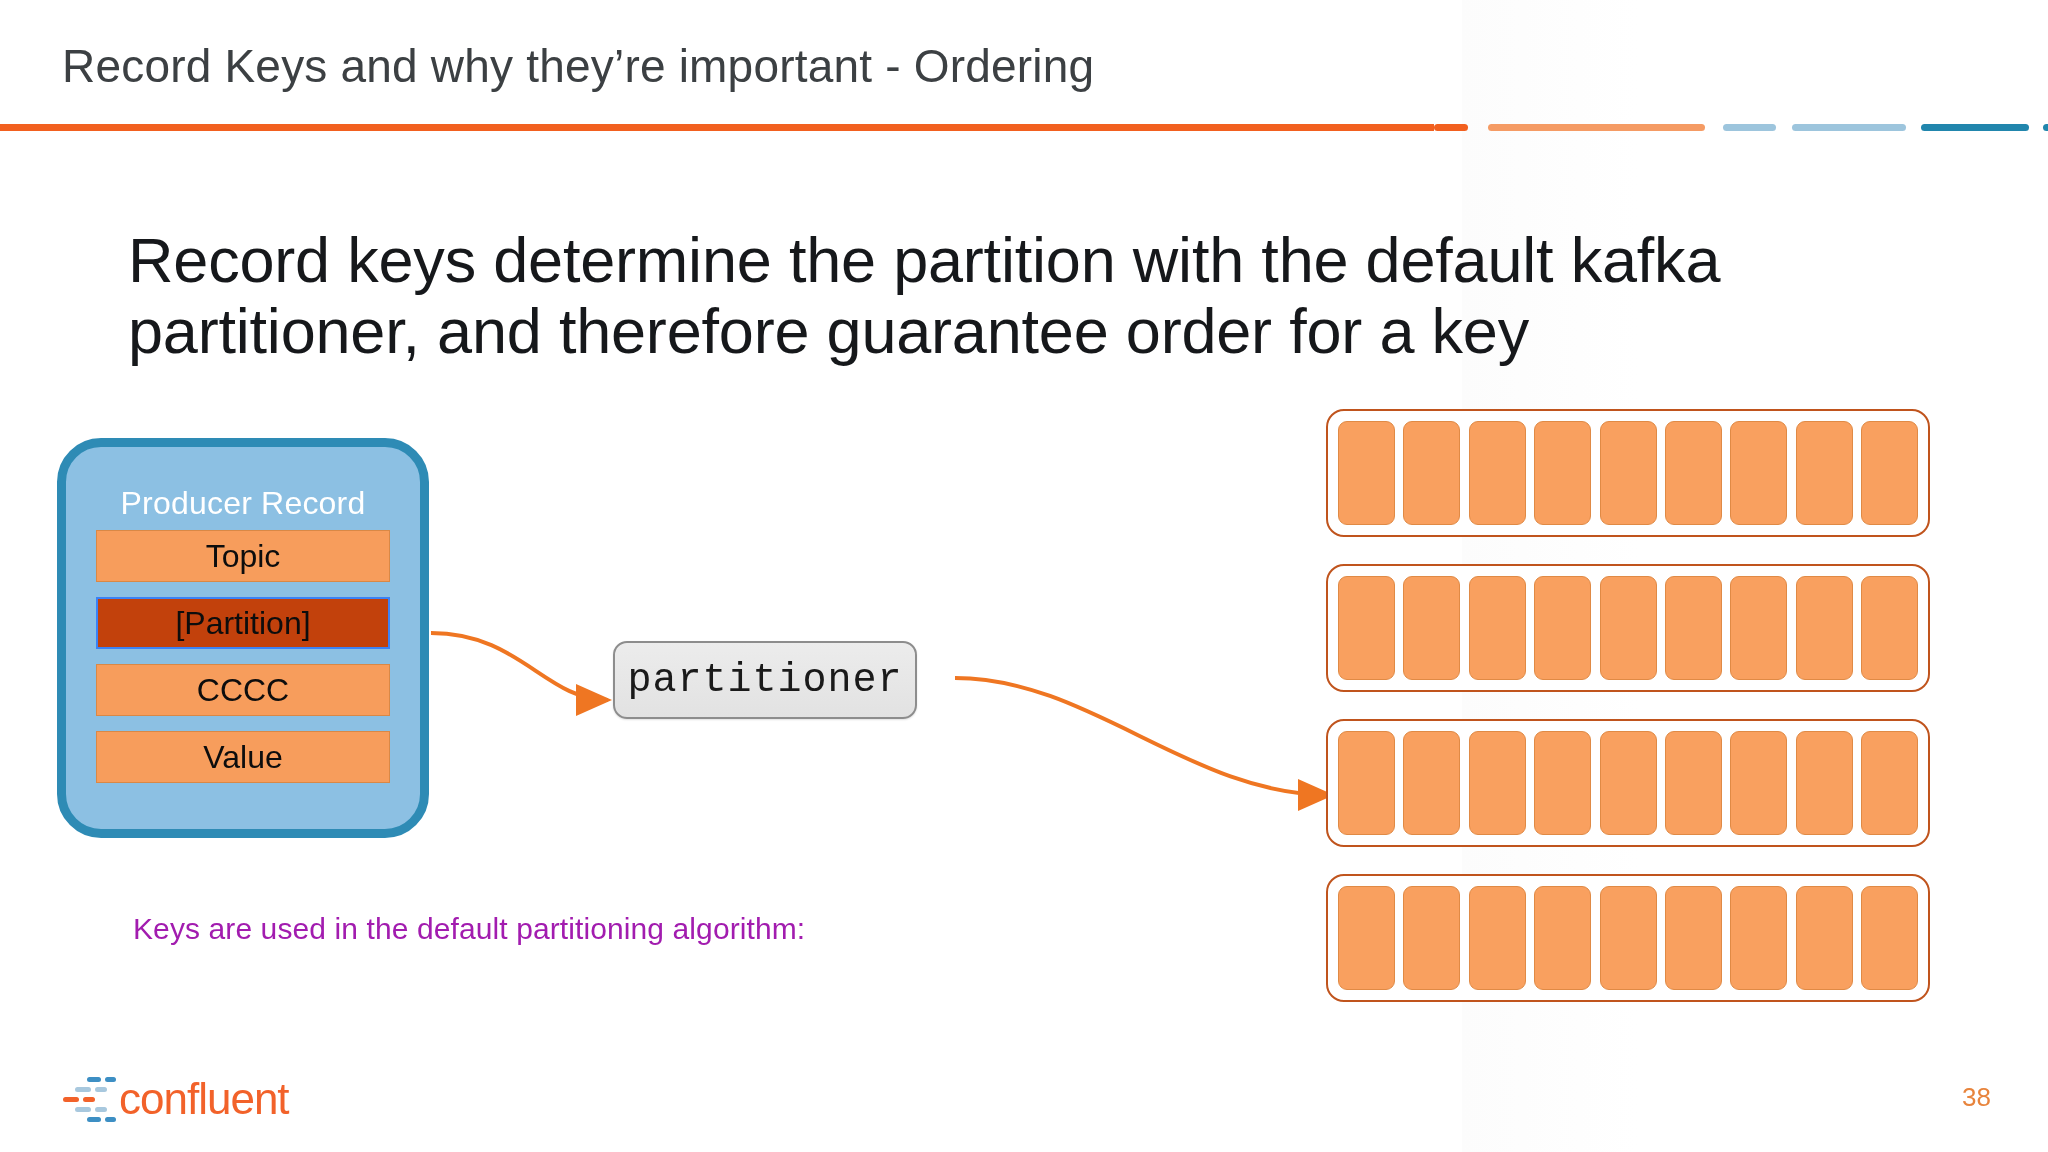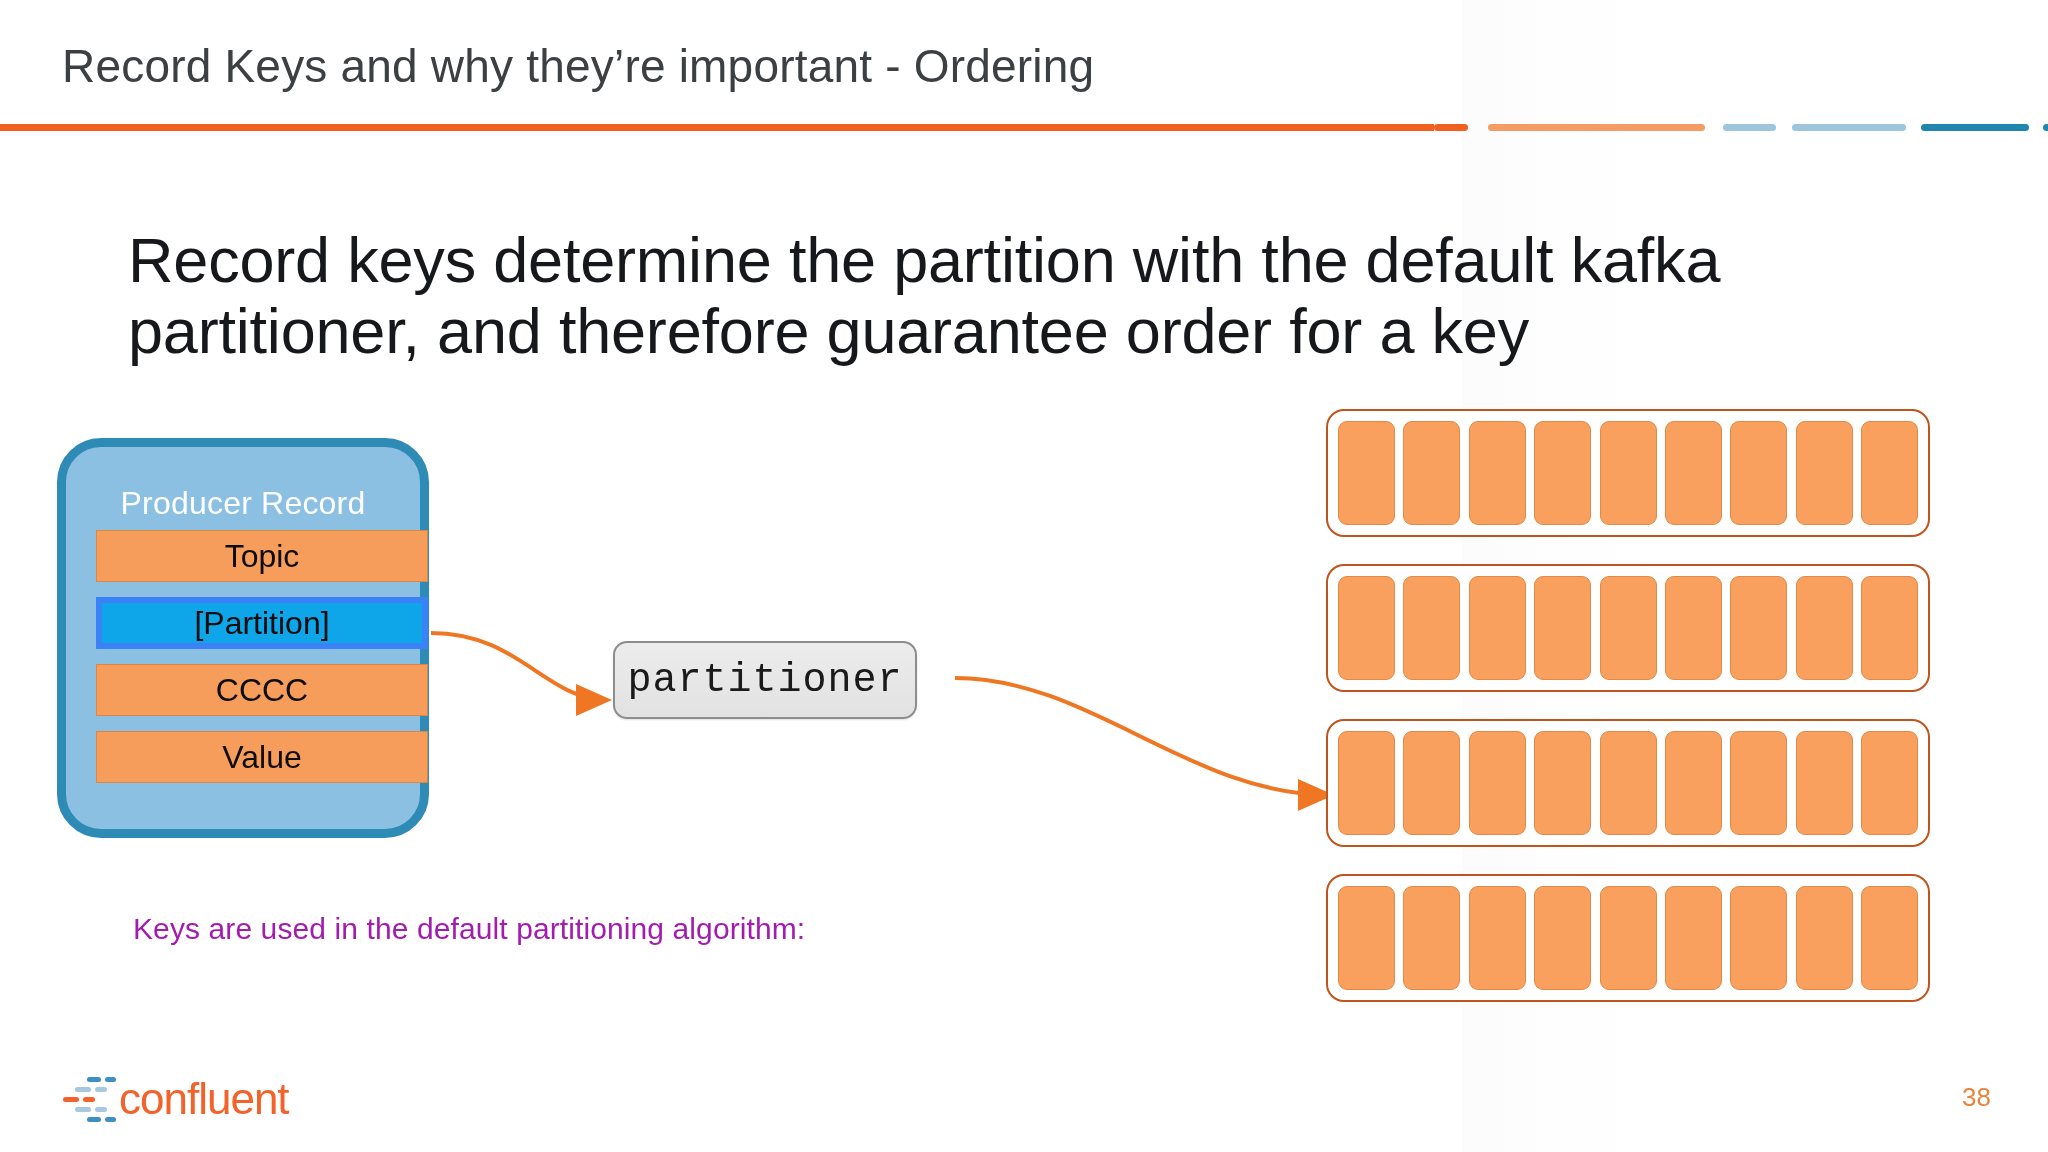--- a/index.html
+++ b/index.html
@@ -101,39 +101,39 @@
     text-align: center;
     color: #ffffff;
     font-size: 32px;
     font-weight: 400;
     letter-spacing: 0.2px;
   }
   .pr-fields {
     position: absolute;
     left: 30px;
     top: 83px;
-    width: 332px;
+    width: 294px;
   }
   .pr-field {
     height: 52px;
     margin-bottom: 15px;
     display: flex;
     align-items: center;
     justify-content: center;
     font-size: 32px;
     color: #0d0d0d;
     box-sizing: border-box;
   }
   .pr-field.orange {
     background: #f79d5c;
     border: 1px solid #d98846;
   }
   .pr-field.grey {
-    background: #0ea5e9;
-    border: 6px solid #3b82f6;
+    background: #c2410c;
+    border: 2px solid #3b82f6;
   }
   .pr-field:last-child { margin-bottom: 0; }
 
   
   .partitioner-box {
     position: absolute;
     left: 613px;
     top: 641px;
     width: 304px;
     height: 78px;

